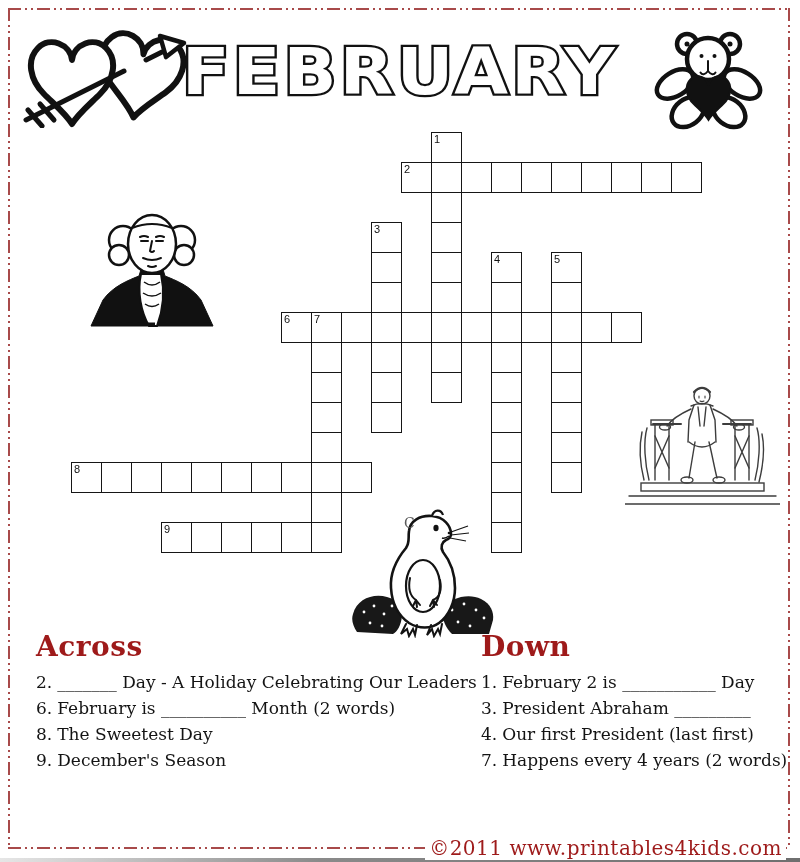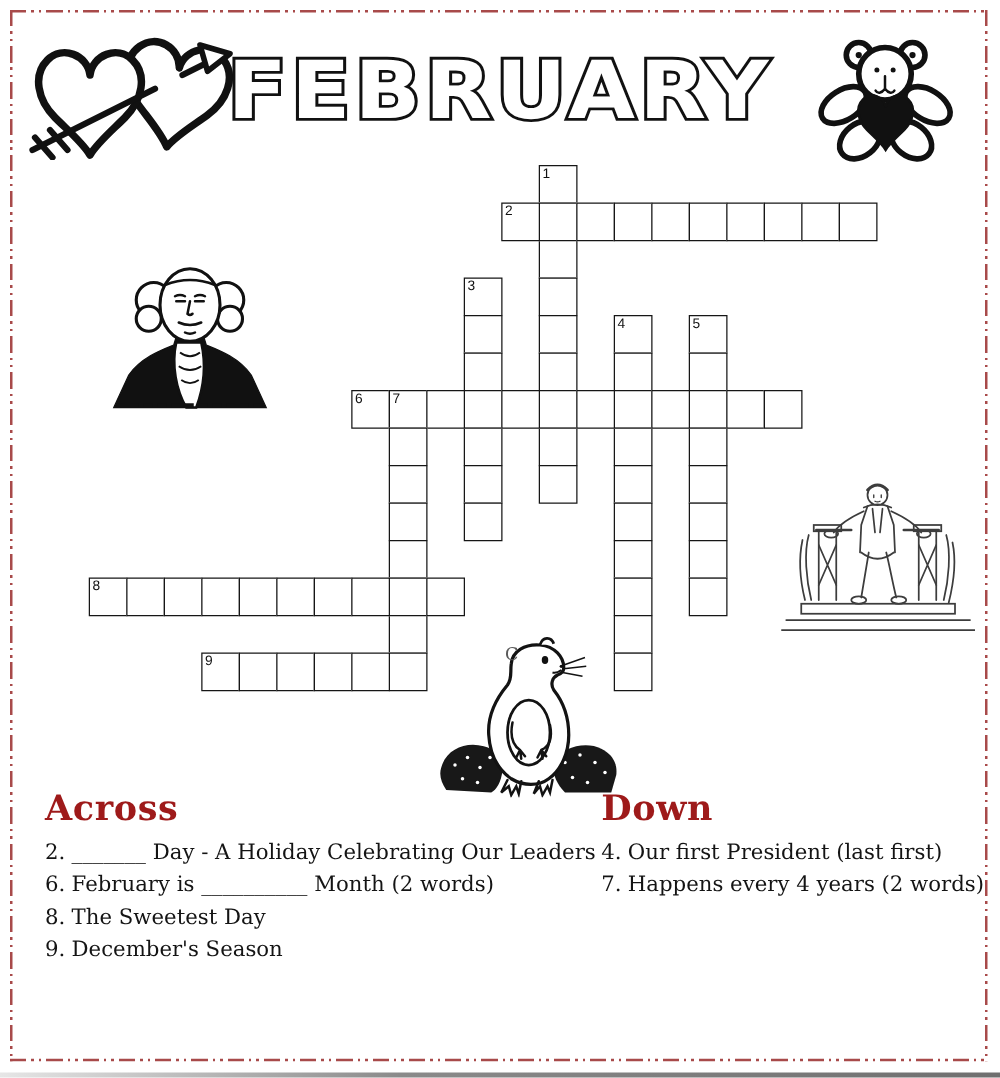--- a/index.html
+++ b/index.html
@@ -272,23 +272,26 @@
         <div class="clue"><span class="cnum">8.</span><span>The Sweetest Day</span></div>
 
         <div class="clue"><span class="cnum">9.</span><span>December's Season</span></div>
       </div>
   </div>
 
   <div class="clues down">
     <h2>Down</h2>
     <div>
 
-
+        <div class="clue"><span class="cnum">1.</span><span>February 2 is ___________ Day</span></div>
+
+        <div class="clue"><span class="cnum">3.</span><span>President Abraham _________</span></div>
 
         <div class="clue"><span class="cnum">4.</span><span>Our first President (last first)</span></div>
 
 
         <div class="clue"><span class="cnum">7.</span><span>Happens every 4 years (2 words)</span></div>
       </div>
   </div>
 
+  <div class="copyright">©2011 www.printables4kids.com</div>
 
 </div>
 
 </body></html>

